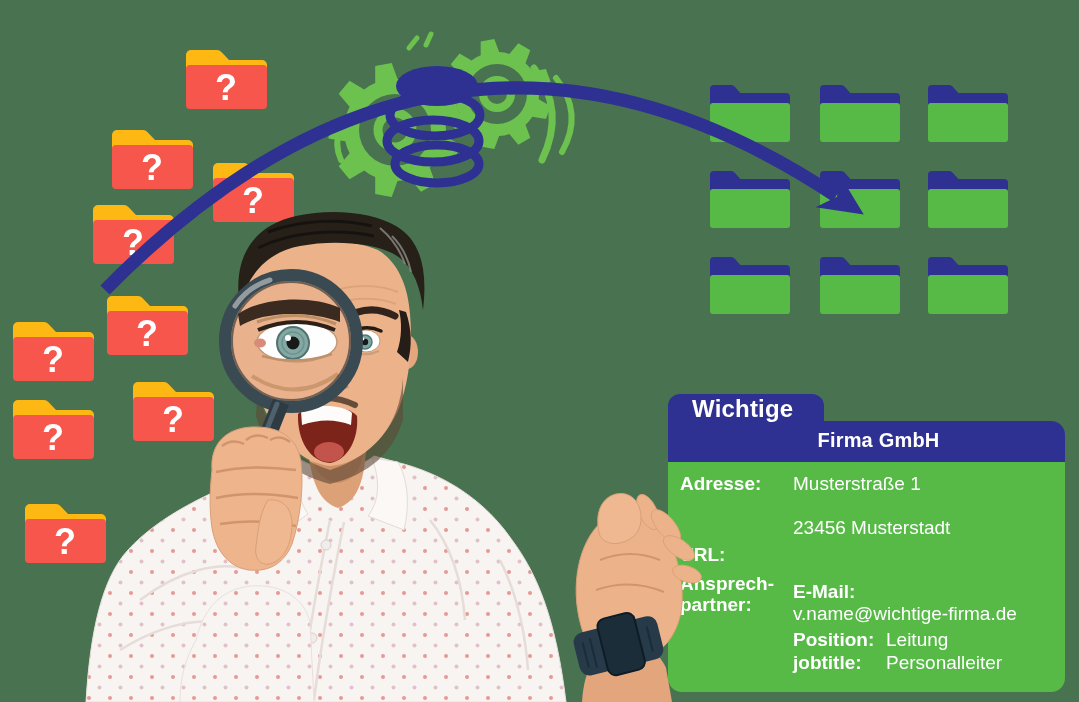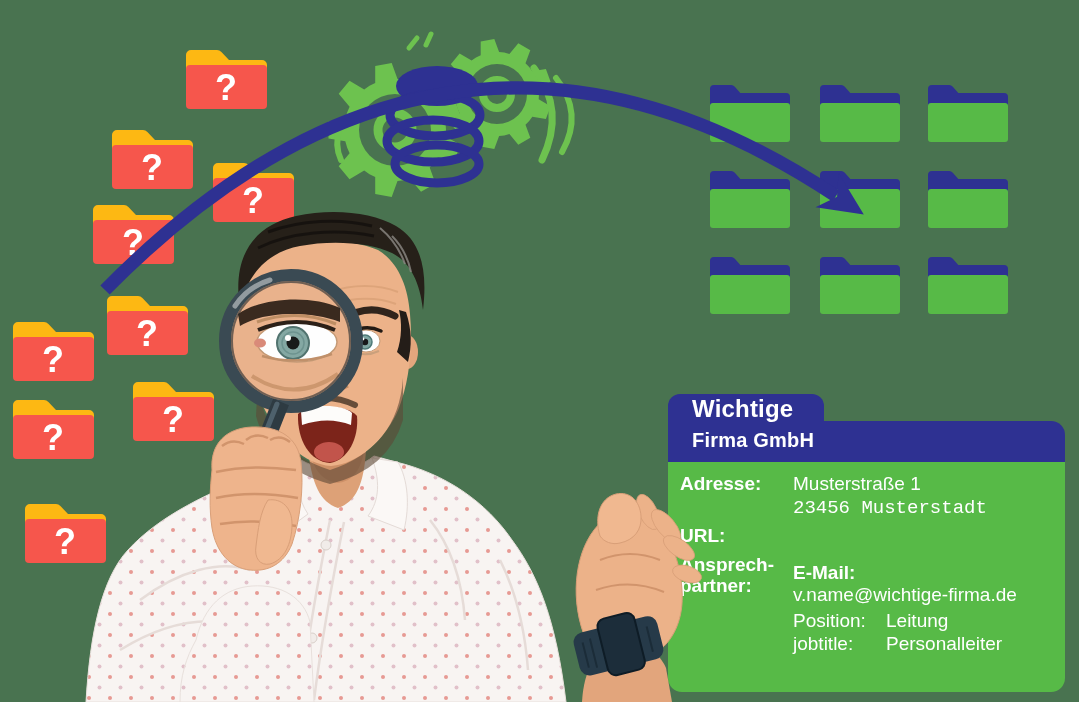--- a/index.html
+++ b/index.html
@@ -36,34 +36,34 @@
   .card-tab{
     width:156px;height:27px;background:var(--navy,#2e3192);
     border-radius:12px 12px 0 0;
     padding:3px 0 0 24px;box-sizing:border-box;
     font-weight:700;font-size:24px;line-height:24px;letter-spacing:.2px;
   }
   .card-band{
     width:100%;height:41px;background:var(--navy,#2e3192);
     border-radius:0 14px 0 0;
     padding:4px 0 0 24px;box-sizing:border-box;
-    font-weight:700;font-size:20px;line-height:30px;letter-spacing:.2px;
+    font-weight:700;font-size:20px;line-height:30px;letter-spacing:.2px;text-align:center;
   }
   .card-body{
     width:100%;min-height:230px;background:var(--green,#57ba47);
     border-radius:0 0 14px 14px;
     padding:11px 24px 14px 12px;box-sizing:border-box;
     font-size:19px;line-height:21px;
   }
   .crow{display:grid;grid-template-columns:113px 1fr;}
   .clabel{font-weight:700;}
   .cval{font-weight:400;}
-  .mt9{margin-top:4px;font-family:Liberation Mono, monospace;} .mt6{margin-top:6px;gap:32px;} .mt8{margin-top:8px;}
+  .mt9{margin-top:23px;} .mt6{margin-top:6px;gap:32px;} .mt8{margin-top:8px;}
   .mt5{margin-top:5px;} .mt2{margin-top:2px;} .mt1{margin-top:1px;}
-  .inline-label{font-weight:400;display:inline-block;min-width:93px;}
+  .inline-label{font-weight:700;display:inline-block;min-width:93px;}
 </style>
 </head>
 <body>
 
 <div class="stage">
 
   <svg id="base-layer" class="layer" viewBox="0 0 1079 702">
     <defs>
       <g id="red-folder">
         <path class="yellow-fill" d="M0,24 V10 a5,5 0 0 1 5,-5 h26 a6,6 0 0 1 4.4,2 l7.6,8 h33 a5,5 0 0 1 5,5 v4 z"></path>

